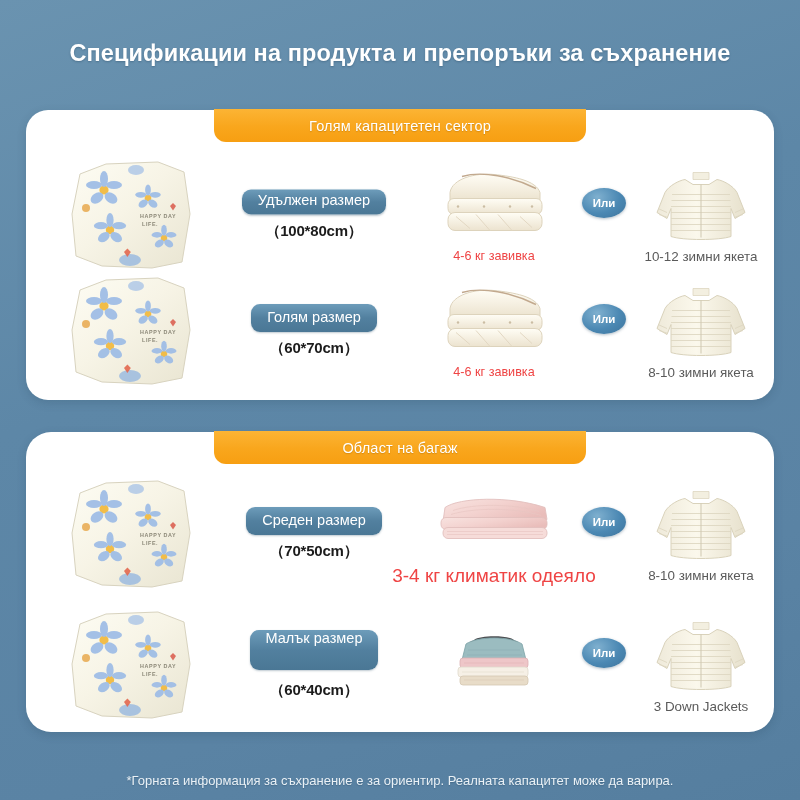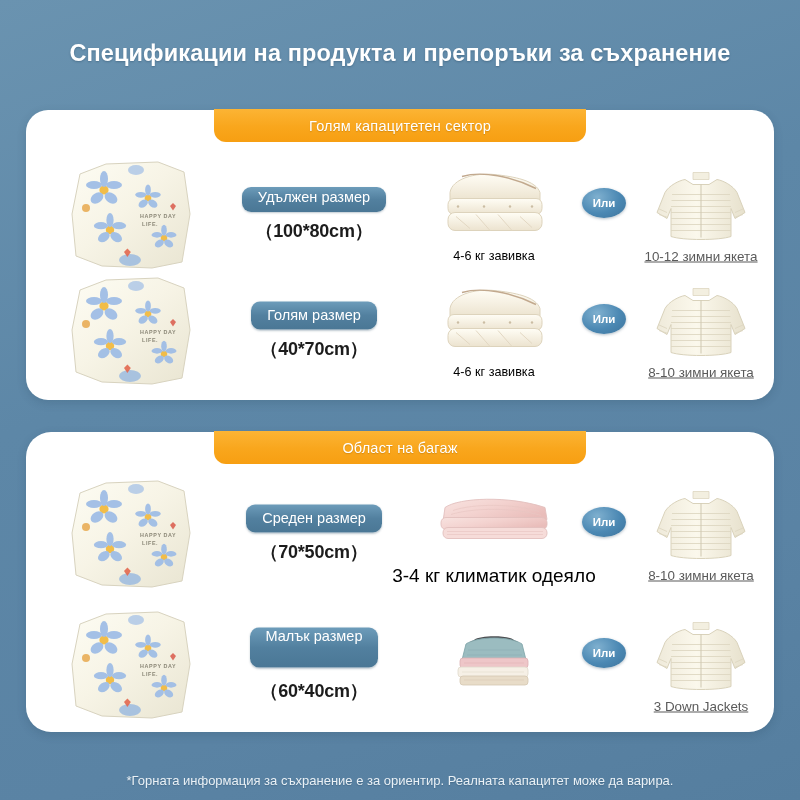--- a/index.html
+++ b/index.html
@@ -105,38 +105,38 @@
     font-size: 14.5px;
     font-weight: 500;
     line-height: 17px;
     box-shadow: 0 1px 2px rgba(40,75,100,0.3);
   }
   .size-pill.two-line { padding-top: 2px; }
   .size-pill.clipped  { padding-top: 0; overflow: hidden; height: 40px; }
   .size-dim {
     margin-top: 7px;
     color: #1c1c1c;
-    font-size: 18px;
+    font-size: 15px;
     font-weight: 700;
     letter-spacing: -0.2px;
   }
 
   
   .col-item {
     position: absolute;
     left: 382px;
     top: 50%;
     transform: translateY(-50%);
     width: 172px;
     text-align: center;
   }
   .col-item .art { height: 70px; position: relative; }
   .item-caption {
     margin-top: 12px;
-    color: #000000;
+    color: #ef4444;
     font-size: 12.6px;
     line-height: 15px;
   }
   .col-item.wide { left: 366px; width: 204px; }
   .col-item.wide .item-caption { font-size: 19px; }
 
   
   .or-badge {
     position: absolute;
     left: 556px;
@@ -163,21 +163,20 @@
     top: 50%;
     transform: translateY(-50%);
     width: 150px;
     text-align: center;
   }
   .col-jacket .art { height: 78px; position: relative; }
   .jacket-caption {
     margin-top: 4px;
     color: #5a5a5a;
     font-size: 13.4px;
-    text-decoration: underline;
   }
 
   
   .footer-note {
     position: absolute;
     bottom: 12px;
     left: 0;
     width: 800px;
     text-align: center;
     color: #eaf1f6;
@@ -371,21 +370,21 @@
         <circle cx="20" cy="52" r="4" fill="#e8a84e" opacity="0.85"></circle>
         <path d="M58 96 l3.4 -3.4 l3.4 3.4 l-3.4 5 z" fill="#e2674f" opacity="0.9"></path>
         <path d="M104 50 l3 -3 l3 3 l-3 4.5 z" fill="#d9584a" opacity="0.85"></path>
         <text x="74" y="62" font-family="Liberation Sans, sans-serif" font-size="5.4" font-weight="700" fill="#8b8777" letter-spacing="0.6">HAPPY DAY</text>
         <text x="76" y="70" font-family="Liberation Sans, sans-serif" font-size="5.4" font-weight="700" fill="#8b8777" letter-spacing="0.6">LIFE.</text>
       </svg>
     </div>
 
     <div class="col-size">
       <div class="size-pill">Голям размер</div>
-      <div class="size-dim">（40*70cm）</div>
+      <div class="size-dim">（60*70cm）</div>
     </div>
 
     <div class="col-item">
       <div class="art">
         <svg width="116" height="70" viewBox="0 0 116 70" aria-hidden="true">
           <path d="M14 26 C16 12, 40 6, 58 8 C78 10, 100 14, 104 26 L104 34 L14 34 Z" fill="url(#duvA)" stroke="#ddd3bc" stroke-width="1"></path>
           <path d="M26 10 C46 4, 76 10, 100 22" fill="none" stroke="#c2a98e" stroke-width="1.4"></path>
           <rect x="12" y="32" width="94" height="16" rx="6" fill="url(#duvA)" stroke="#ddd3bc" stroke-width="1"></rect>
           <rect x="12" y="46" width="94" height="18" rx="7" fill="url(#duvA)" stroke="#ddd3bc" stroke-width="1"></rect>
           <path d="M20 50 L34 62 M40 48 L54 64 M62 48 L76 64 M84 50 L96 61" stroke="#e2d7c2" stroke-width="1" fill="none"></path>

